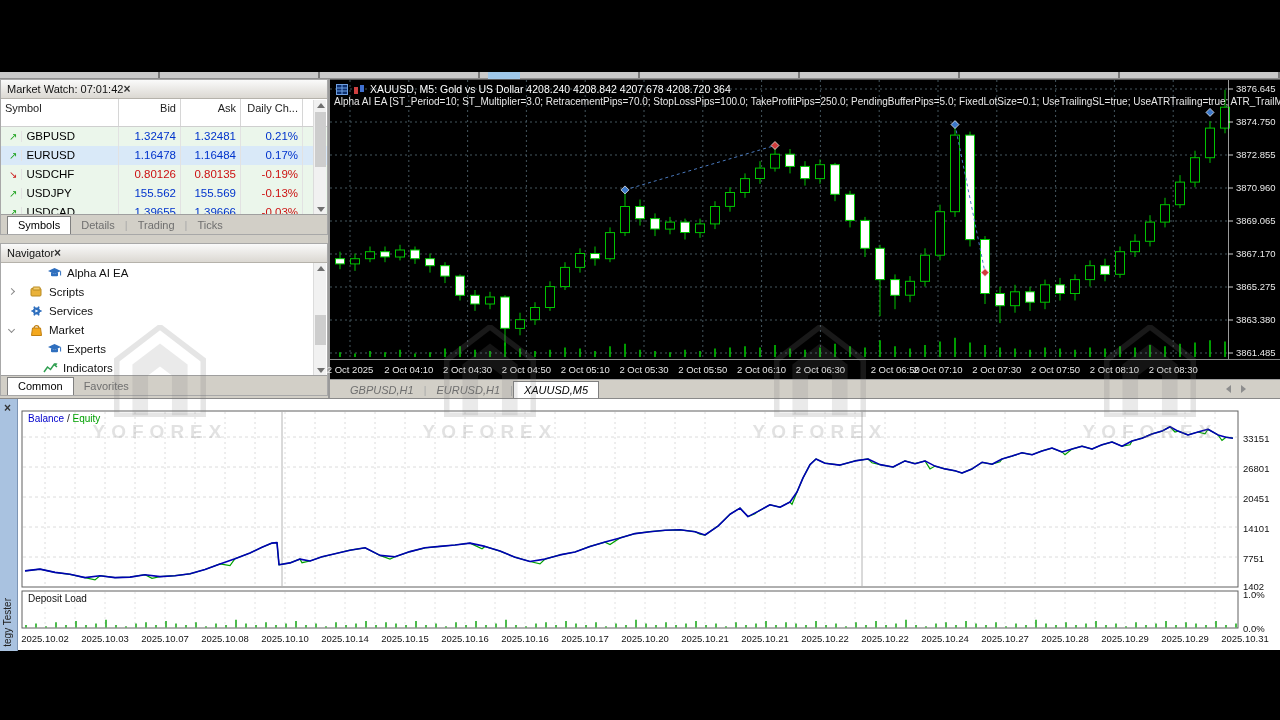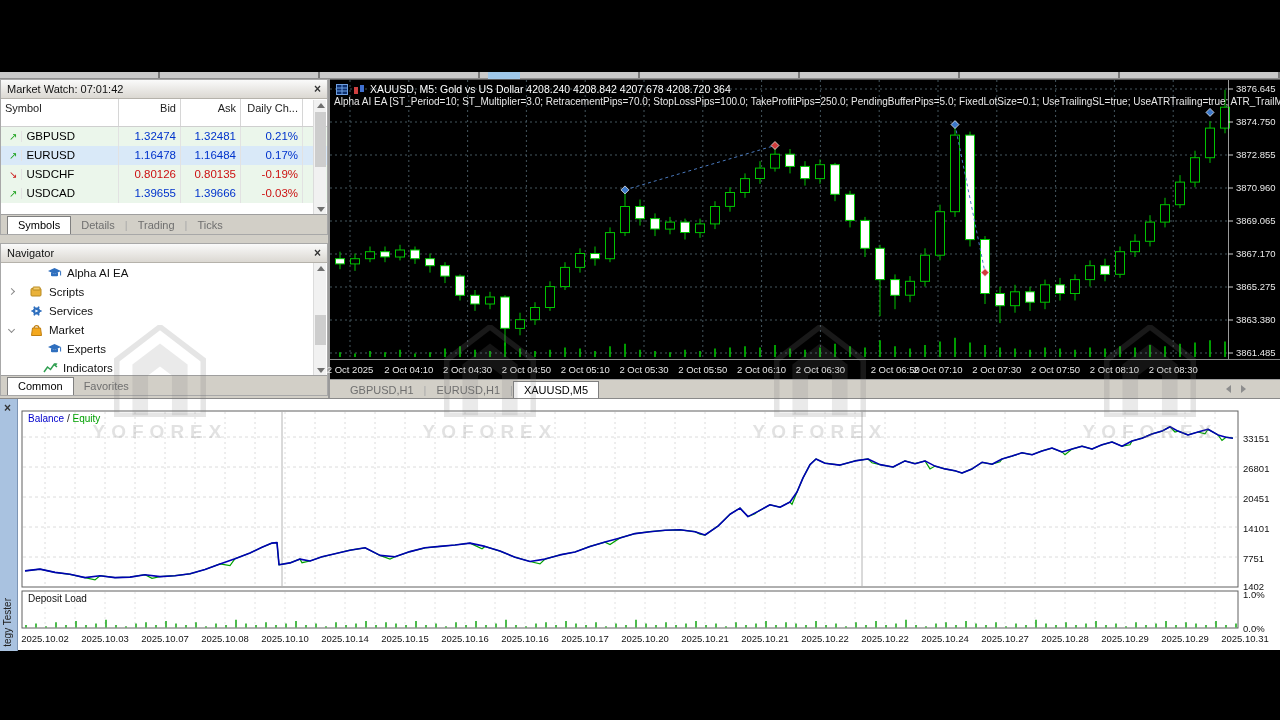--- a/index.html
+++ b/index.html
@@ -11,21 +11,21 @@
   #top-band { left:0; top:0; width:1280px; height:72px; background:#000; }
   #toolbar-strip { left:0; top:72px; width:1280px; height:7px;
     background:repeating-linear-gradient(90deg,#c9c9c9 0 158px,#7c7c7c 158px 160px); border-bottom:1px solid #8f8f8f;}
   #toolbar-strip .blue-chip { position:absolute; left:488px; top:0; width:32px; height:7px; background:#9fc7e8; }
   #bottom-band { left:0; top:650px; width:1280px; height:70px; background:#000; }
 
   
   #left-col { left:0; top:79px; width:330px; height:319px; background:#d2cfc7; border-right:2px solid #9a9a9a; }
   .panel { position:absolute; left:0; width:328px; background:#fff; border:1px solid #a8a8a8; }
   .panel-title { height:19px; line-height:18px; padding:0 6px; font-size:11px; color:#111;
-    background:linear-gradient(#fafafa,#dbd8d2); border-bottom:1px solid #b5b2ab; display:flex; justify-content:space-between; align-items:center;}
+    background:linear-gradient(#fafafa,#dbd8d2); border-bottom:1px solid #b5b2ab; display:flex; align-items:center;}
   .close-x { font-size:12px; font-weight:bold; color:#333; cursor:default; line-height:10px; }
 
   #market-watch { top:0; height:156px; }
   .mw-grid { display:grid; grid-template-columns:118px 62px 60px 62px; }
   .mw-header { height:28px; border-bottom:1px solid #cfcfcf; font-size:11px; color:#222; }
   .mw-header span { line-height:19px; padding:0 4px; border-right:1px solid #d6d6d6; }
   .mw-row { height:19px; font-size:11.5px; }
   .mw-row span { line-height:19px; padding:0 4px; border-right:1px solid #e2e2e2; white-space:nowrap; overflow:hidden;}
   .num { text-align:right; }
   .c-blue { color:#0033cc; } .c-red { color:#cc1111; }
@@ -54,21 +54,21 @@
   .tri.up { border-left:4px solid transparent; border-right:4px solid transparent; border-bottom:5px solid #707070; top:3px;}
   .tri.down { border-left:4px solid transparent; border-right:4px solid transparent; border-top:5px solid #707070; bottom:3px;}
 
   
   #chart-area { left:330px; top:79px; width:950px; height:319px; background:#000; border-top:1px solid #5a5a5a; }
   #chart-header { position:absolute; left:6px; top:3px; color:#fff; font-size:10.5px; display:flex; align-items:center; gap:5px; white-space:nowrap;}
   #ea-line { position:absolute; left:4px; top:16px; color:#e8e8e8; font-size:10px; white-space:nowrap; }
   #time-axis { position:absolute; left:0; top:279px; width:950px; height:20px; background:#000; border-top:1px solid #8a8a8a; }
   #time-axis span { position:absolute; top:4px; transform:translateX(-50%); color:#e6e6e6; font-size:9.5px; white-space:nowrap; }
   #chart-tabs { position:absolute; left:0; top:299px; width:950px; height:20px; background:#d2cfc7; border-top:1px solid #9f9f9f;
-    display:flex; align-items:flex-end; font-size:11px; padding-left:10px; }
+    display:flex; align-items:flex-end; font-size:11px; padding-left:10px;font-style:italic; }
   #tab-scroll { position:absolute; right:34px; top:305px; display:flex; gap:10px; }
   .tri-left { width:0;height:0;border-top:4px solid transparent;border-bottom:4px solid transparent;border-right:5px solid #8d8d8d; }
   .tri-right{ width:0;height:0;border-top:4px solid transparent;border-bottom:4px solid transparent;border-left:5px solid #8d8d8d; }
 
   
   #tester { left:0; top:398px; width:1280px; height:252px; background:#fff; border-top:1px solid #8a8a8a; }
   #tester-strip { position:absolute; left:0; top:0; width:18px; height:252px; background:#a9c2e0; border-right:1px solid #7d95b5; z-index:3;}
   #tester-strip .close-x { position:absolute; left:4px; top:4px; }
   #strip-label { position:absolute; bottom:4px; left:2px; writing-mode:vertical-rl; transform:rotate(180deg);
     font-size:10px; color:#222; white-space:nowrap; }
@@ -113,20 +113,26 @@
           <span><span class="arrow-up">↗</span>EURUSD</span>
           <span class="num c-blue">1.16478</span>
           <span class="num c-blue">1.16484</span>
           <span class="num c-blue">0.17%</span>
         </div>
         <div class="mw-grid mw-row" style="background: rgb(235, 246, 235);">
           <span><span class="arrow-dn">↘</span>USDCHF</span>
           <span class="num c-red">0.80126</span>
           <span class="num c-red">0.80135</span>
           <span class="num c-red">-0.19%</span>
+        </div>
+        <div class="mw-grid mw-row" style="background: rgb(235, 246, 235);">
+          <span><span class="arrow-up">↗</span>USDJPY</span>
+          <span class="num c-blue">155.562</span>
+          <span class="num c-blue">155.569</span>
+          <span class="num c-red">-0.13%</span>
         </div>
         <div class="mw-grid mw-row" style="background: rgb(235, 246, 235);">
           <span><span class="arrow-up">↗</span>USDCAD</span>
           <span class="num c-blue">1.39655</span>
           <span class="num c-blue">1.39666</span>
           <span class="num c-red">-0.03%</span>
         </div>
       </div>
     <div class="vscroll" id="mw-scroll" style="top:20px;height:115px;">
       <div class="tri up"></div>

